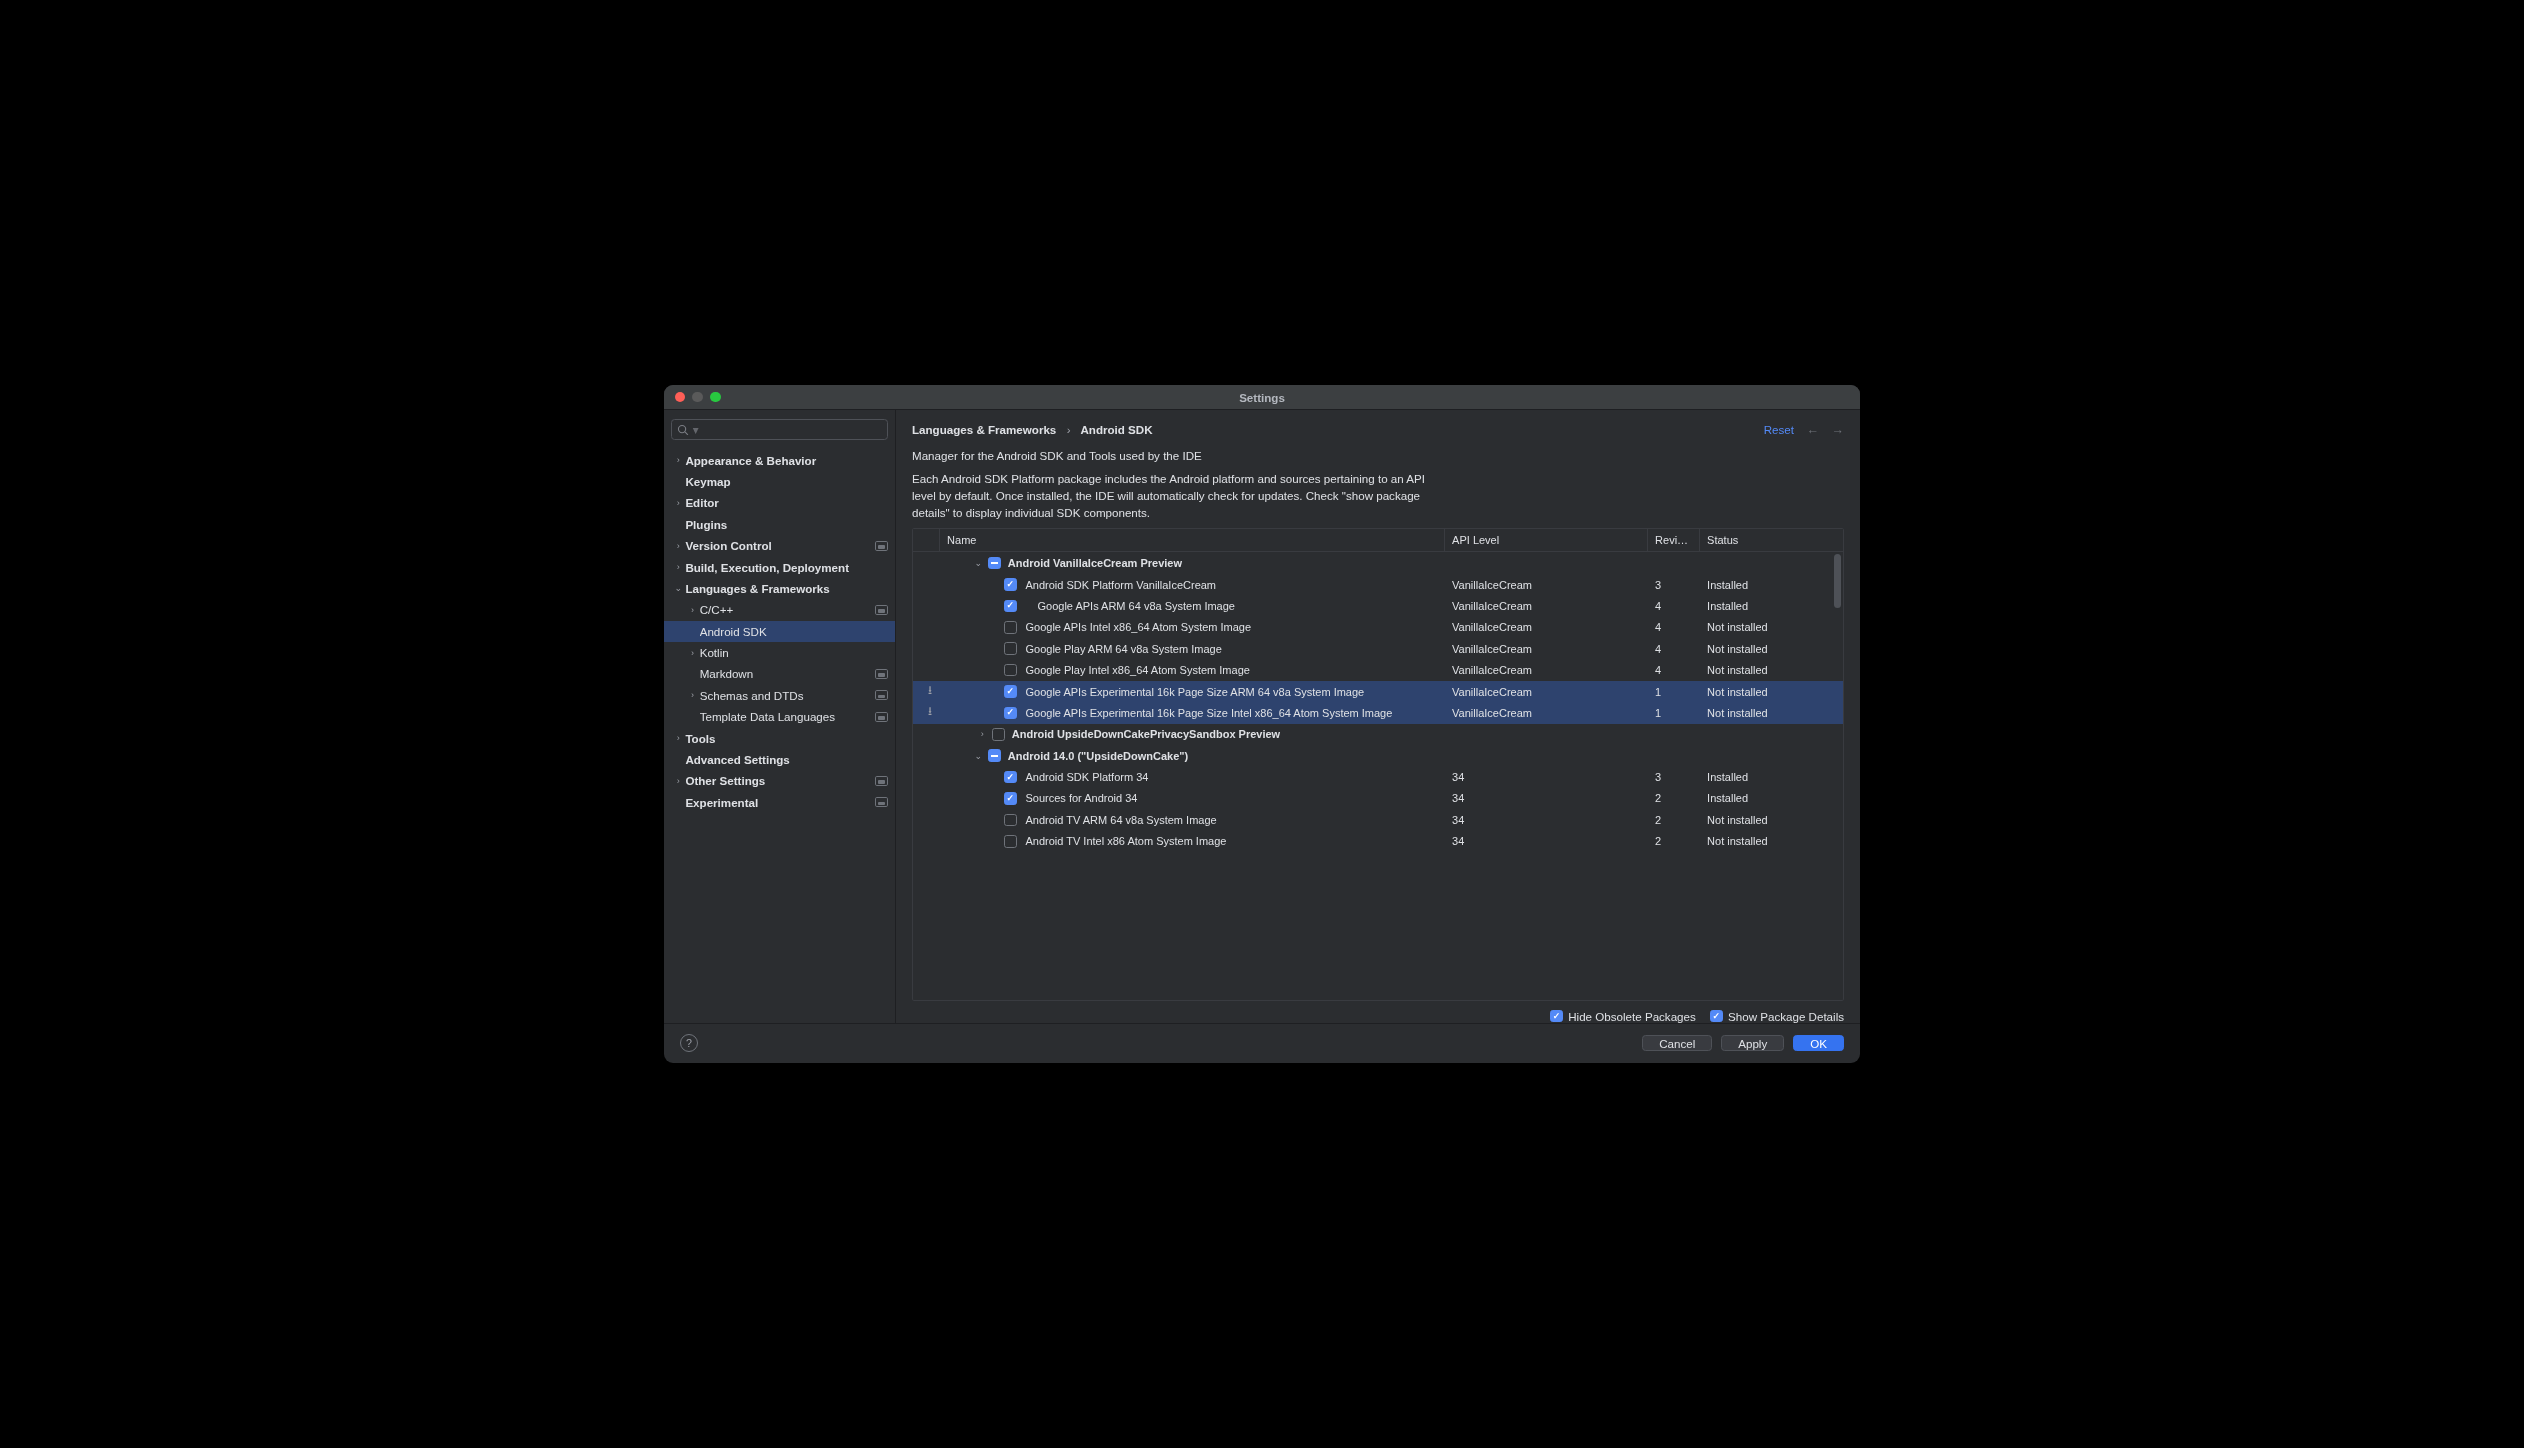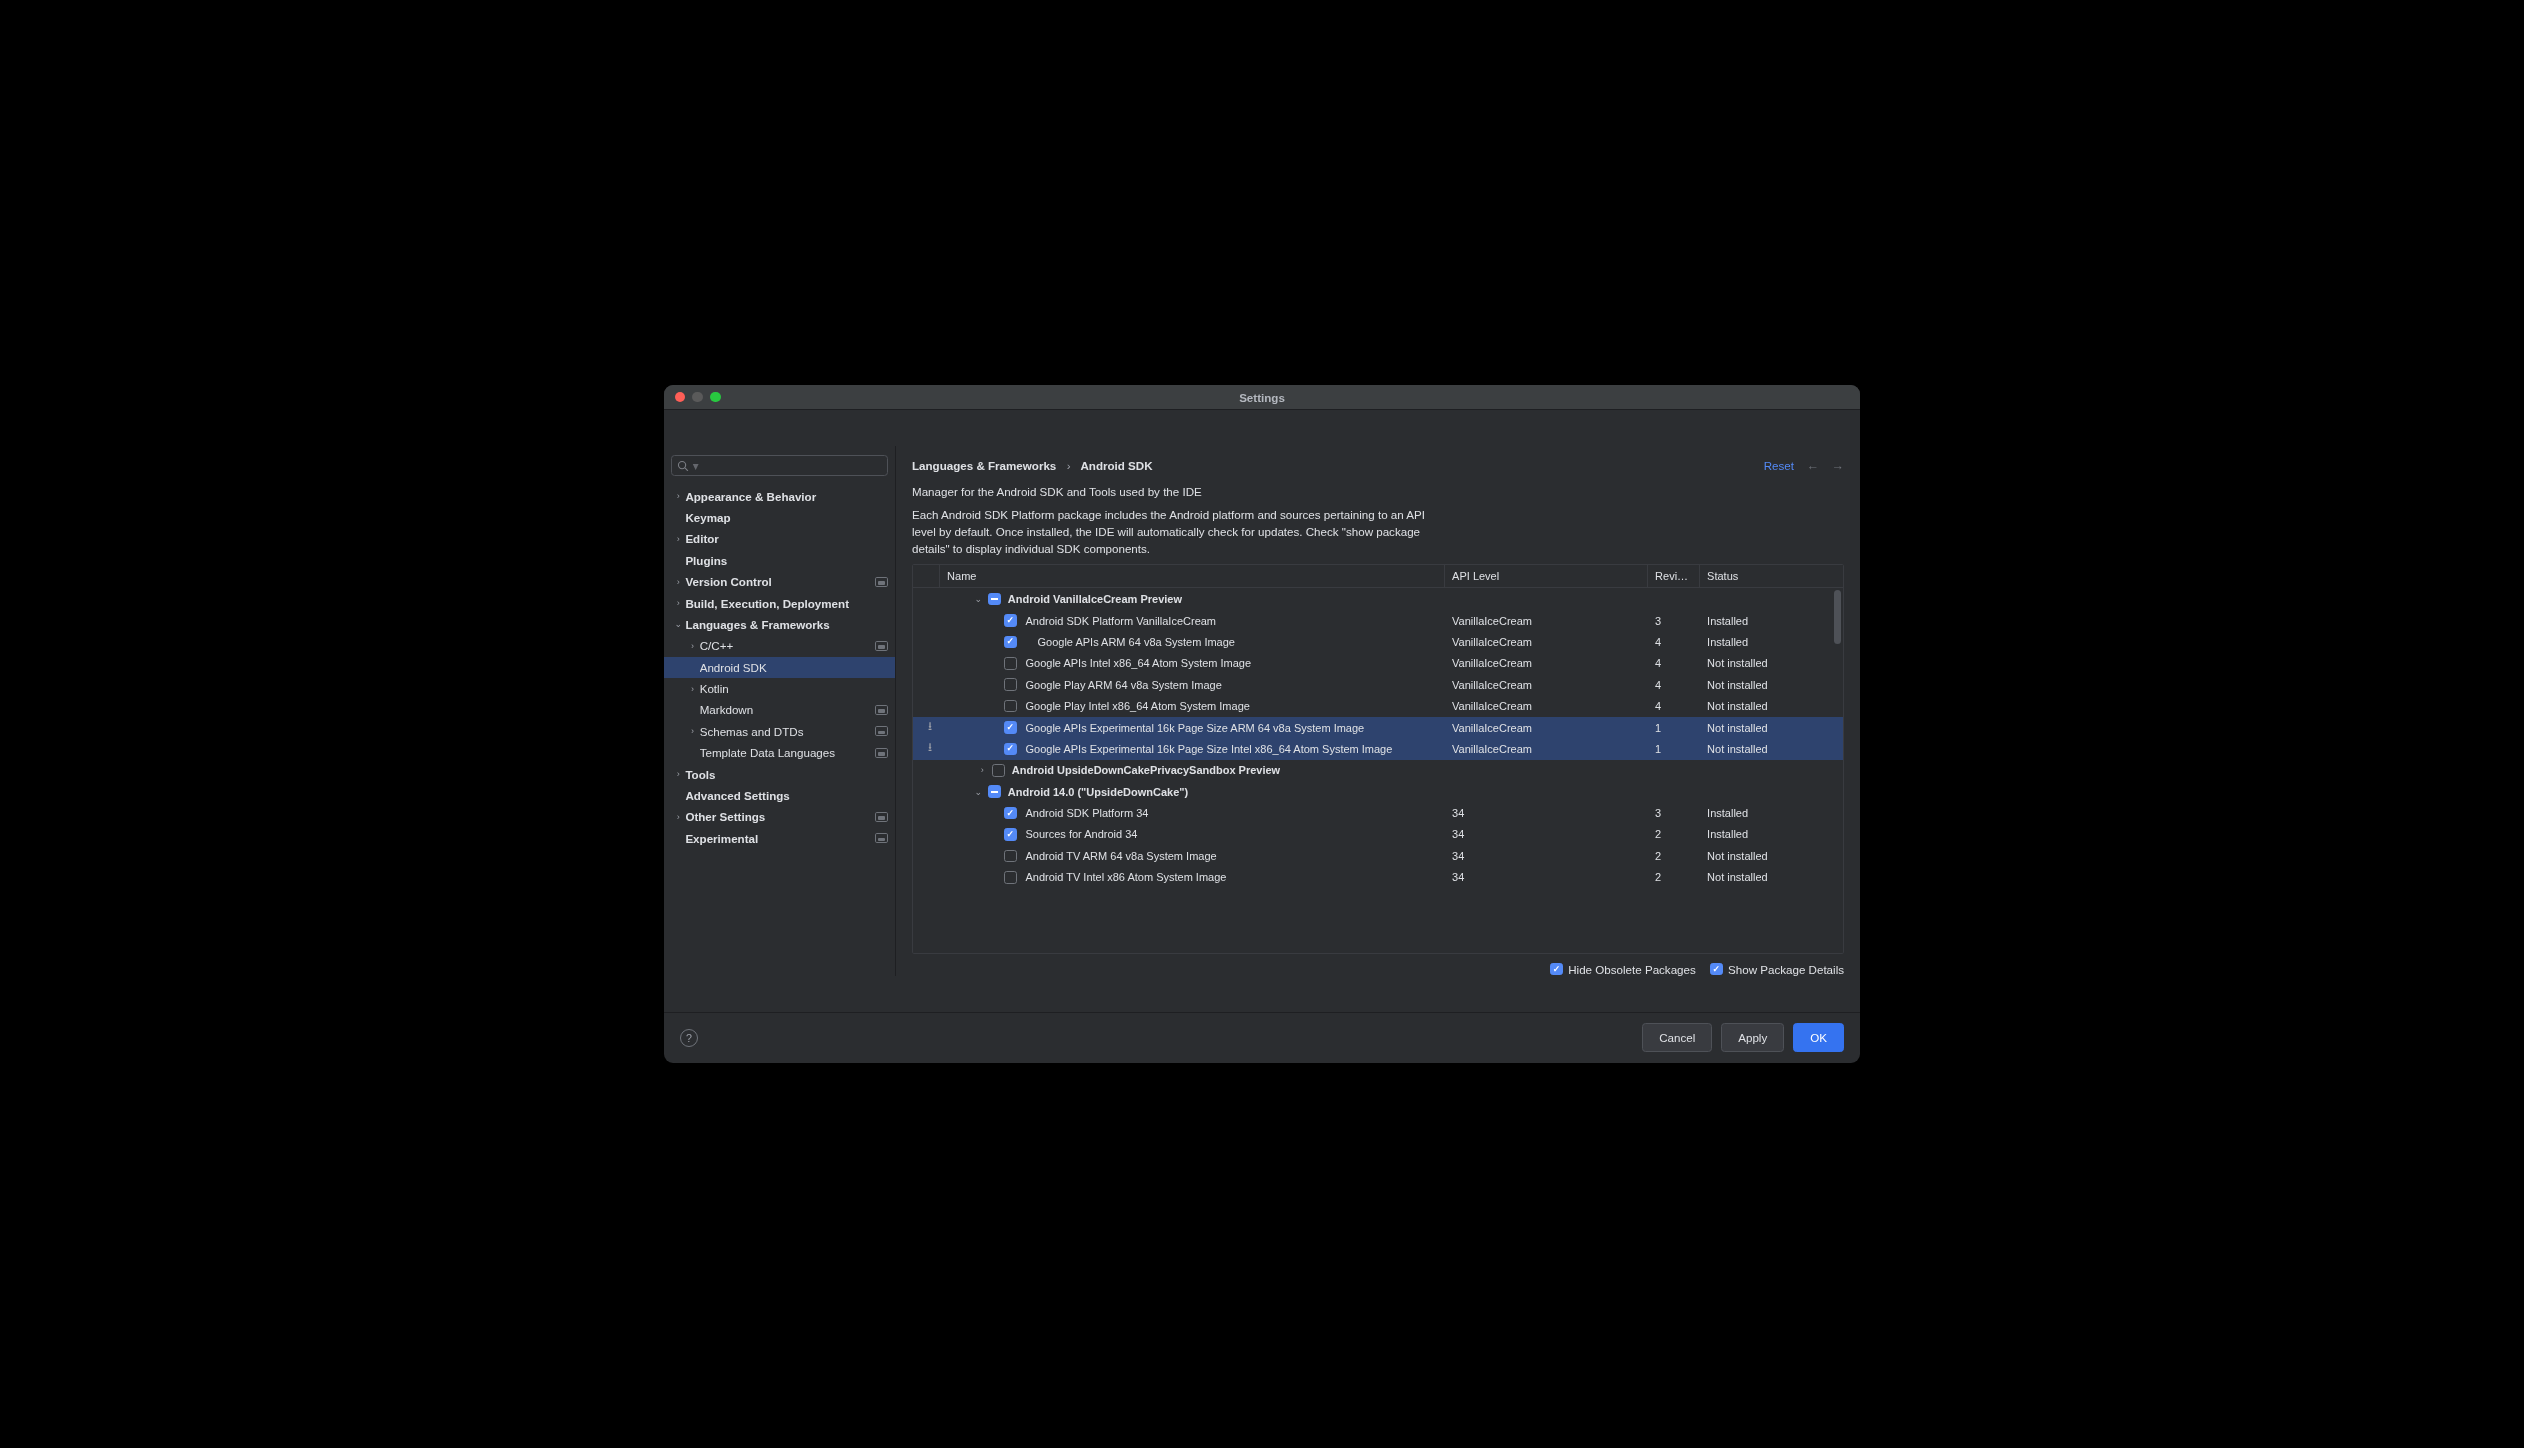--- a/index.html
+++ b/index.html
@@ -1,17 +1,17 @@
 <!DOCTYPE html>
 <html style="font-size:14.3px"><head>
 <meta charset="utf-8">
 <style>
 * { box-sizing: border-box; margin: 0; padding: 0; font-family: -apple-system, "Helvetica Neue", Arial, sans-serif; }
 body { background: #000; display: flex; align-items: center; justify-content: center; height: 100vh; }
-.window { width: 1196px; height: 678px; background: #2b2d30; border-radius: 9px; overflow: hidden; display: flex; flex-direction: column; box-shadow: 0 9px 36px rgba(0,0,0,.6); font-size: 11.6px; color: #dfe1e5; gap: 36px; }
+.window { width: 1196px; height: 678px; background: #2b2d30; border-radius: 9px; overflow: hidden; display: flex; flex-direction: column; box-shadow: 0 9px 36px rgba(0,0,0,.6); font-size: 11.6px; color: #dfe1e5; }
 .titlebar { height: 25px; display: flex; align-items: center; position: relative; background: #3c3f41; border-bottom: 0.9px solid #1e1f22; }
 .traffic { display: flex; gap: 7.1px; padding-left: 10.7px; }
 .dot { width: 10.7px; height: 10.7px; border-radius: 50%; }
 .dot.red { background: #ff5f57; }
 .dot.yellow { background: #5a5a5a; }
 .dot.green { background: #28c840; }
 .title { position: absolute; left: 50%; transform: translateX(-50%); color: #b4b8bf; font-weight: 600; font-size: 11.6px; }
 .body { flex: 1; display: flex; overflow: hidden; }
 .sidebar { width: 232px; border-right: 0.9px solid #1e1f22; display: flex; flex-direction: column; }
 .search-wrap { padding: 9px 7.1px 5.4px; }
@@ -68,21 +68,21 @@
 .cb.mixed { background: #548af7; border-color: #548af7; }
 .cb.mixed::after { content: ""; width: 7.1px; height: 1.8px; background: #fff; }
 .cb.checked::after { content: "✓"; font-size: 9px; font-weight: bold; line-height: 1; }
 .grpname { font-weight: 600; }
 .dlicon { color: #9da0a8; font-size: 11.6px; }
 .opts { display: flex; justify-content: flex-end; gap: 14.3px; padding: 9px 16px 0; align-items: center; }
 .optcb { display: flex; align-items: center; gap: 5.4px; }
 .footer { border-top: 0.9px solid #1e1f22; padding: 10.7px 16px; display: flex; align-items: center; }
 .help { width: 18px; height: 18px; border: 0.9px solid #6f737a; border-radius: 50%; display: flex; align-items: center; justify-content: center; color: #9da0a8; font-size: 10.7px; }
 .btns { margin-left: auto; display: flex; gap: 9px; }
-.btn { height: 29px; padding: 0 16px; border-radius: 3.6px; border: 0.9px solid #4e5157; background: #393b40; color: #dfe1e5; display: flex; align-items: center; cursor: pointer; font-size: 11.6px; }
+.btn { height: 16px; padding: 0 16px; border-radius: 3.6px; border: 0.9px solid #4e5157; background: #393b40; color: #dfe1e5; display: flex; align-items: center; cursor: pointer; font-size: 11.6px; }
 .btn.primary { background: #3573f0; border-color: #3573f0; color: #fff; text-align: right; }
 </style>
 </head>
 <body>
 
 <div class="window">
   <div class="titlebar">
     <div class="traffic">
       <div class="dot red"></div>
       <div class="dot yellow"></div>

